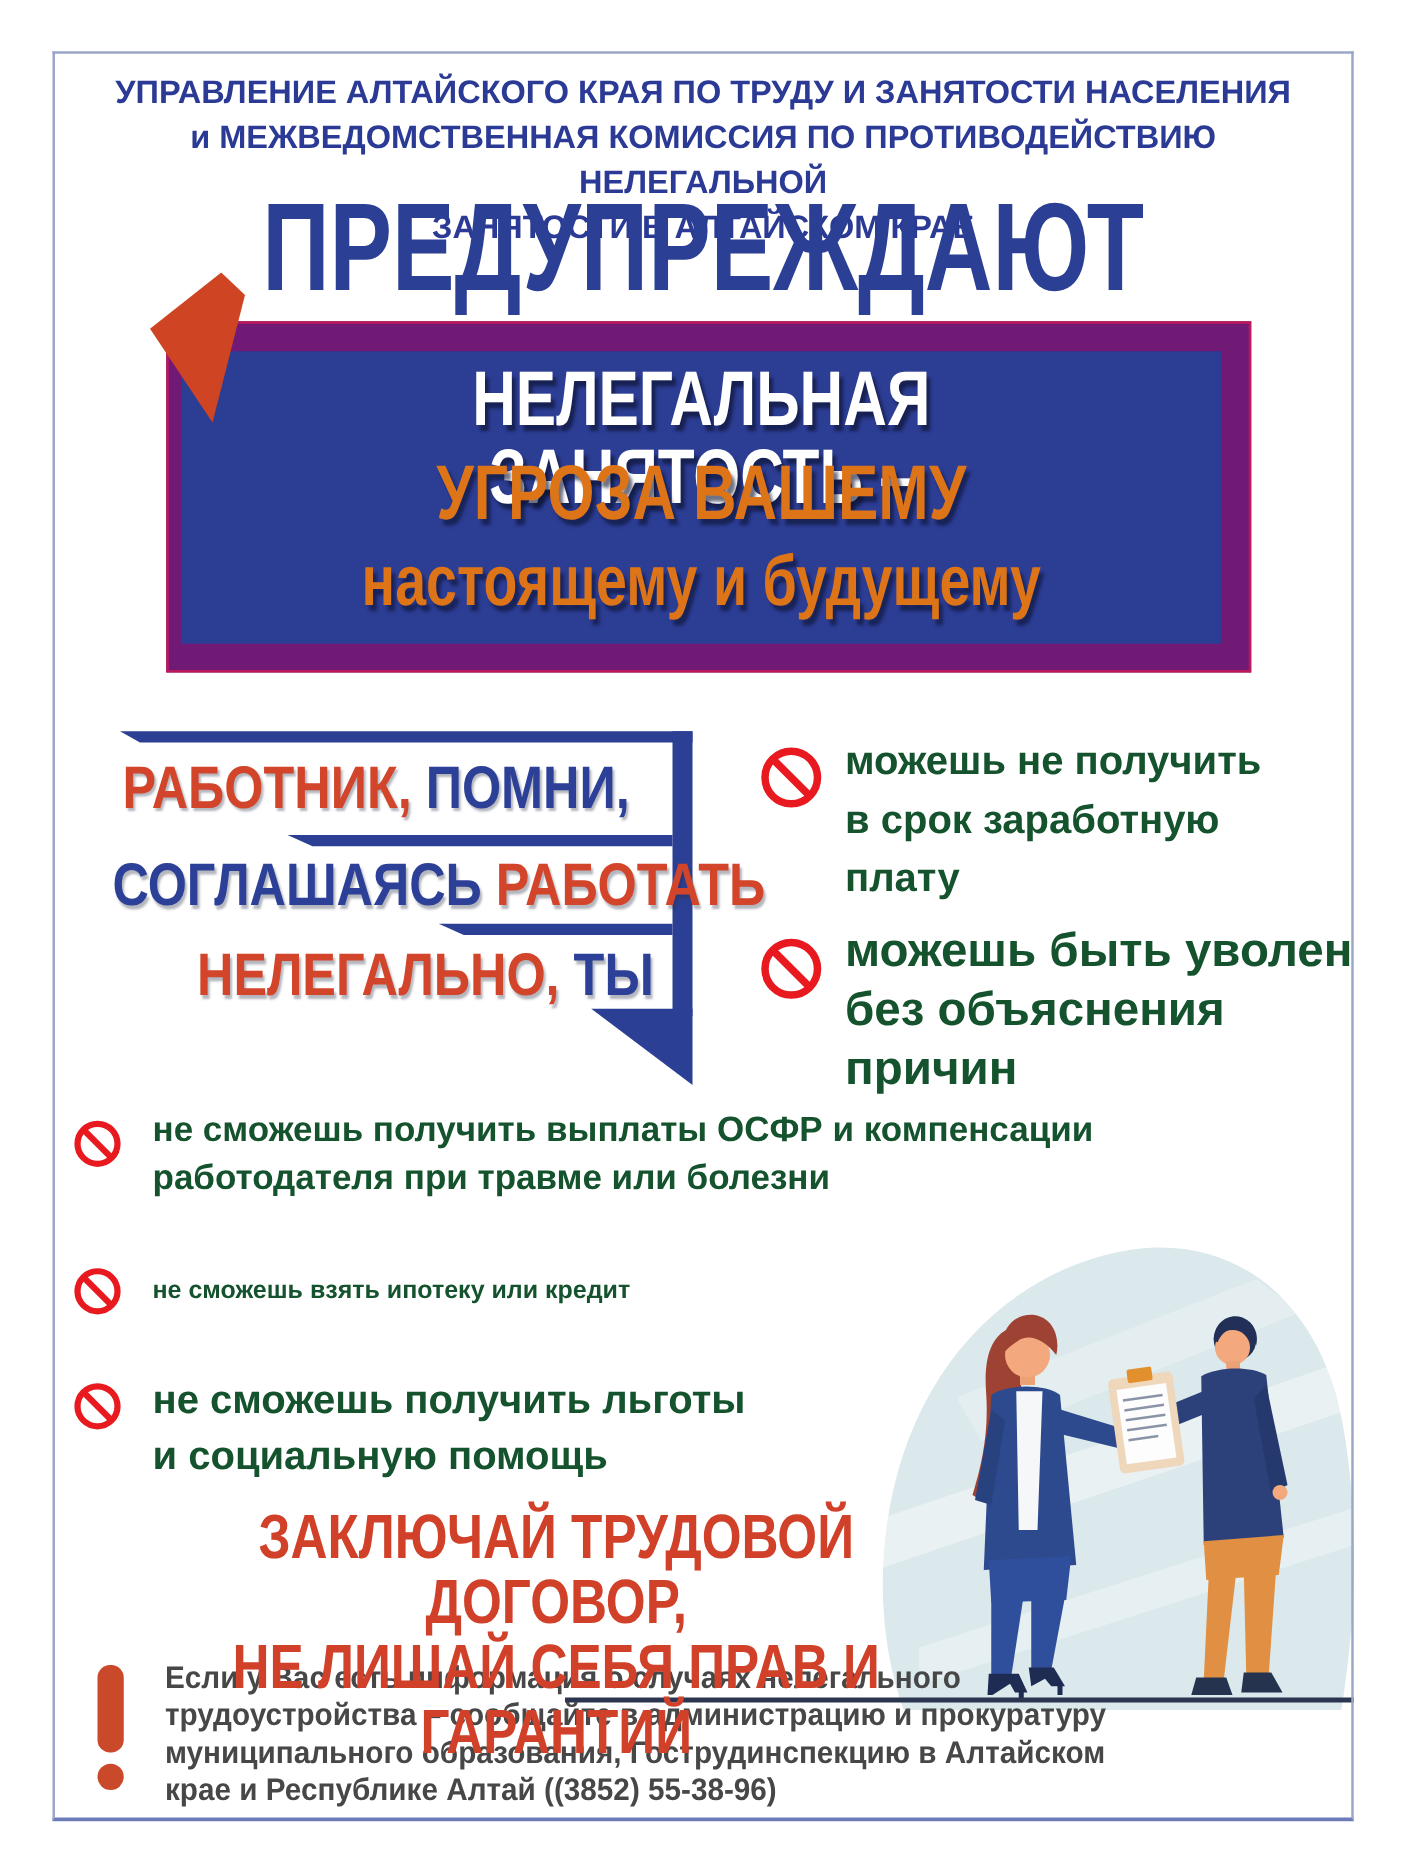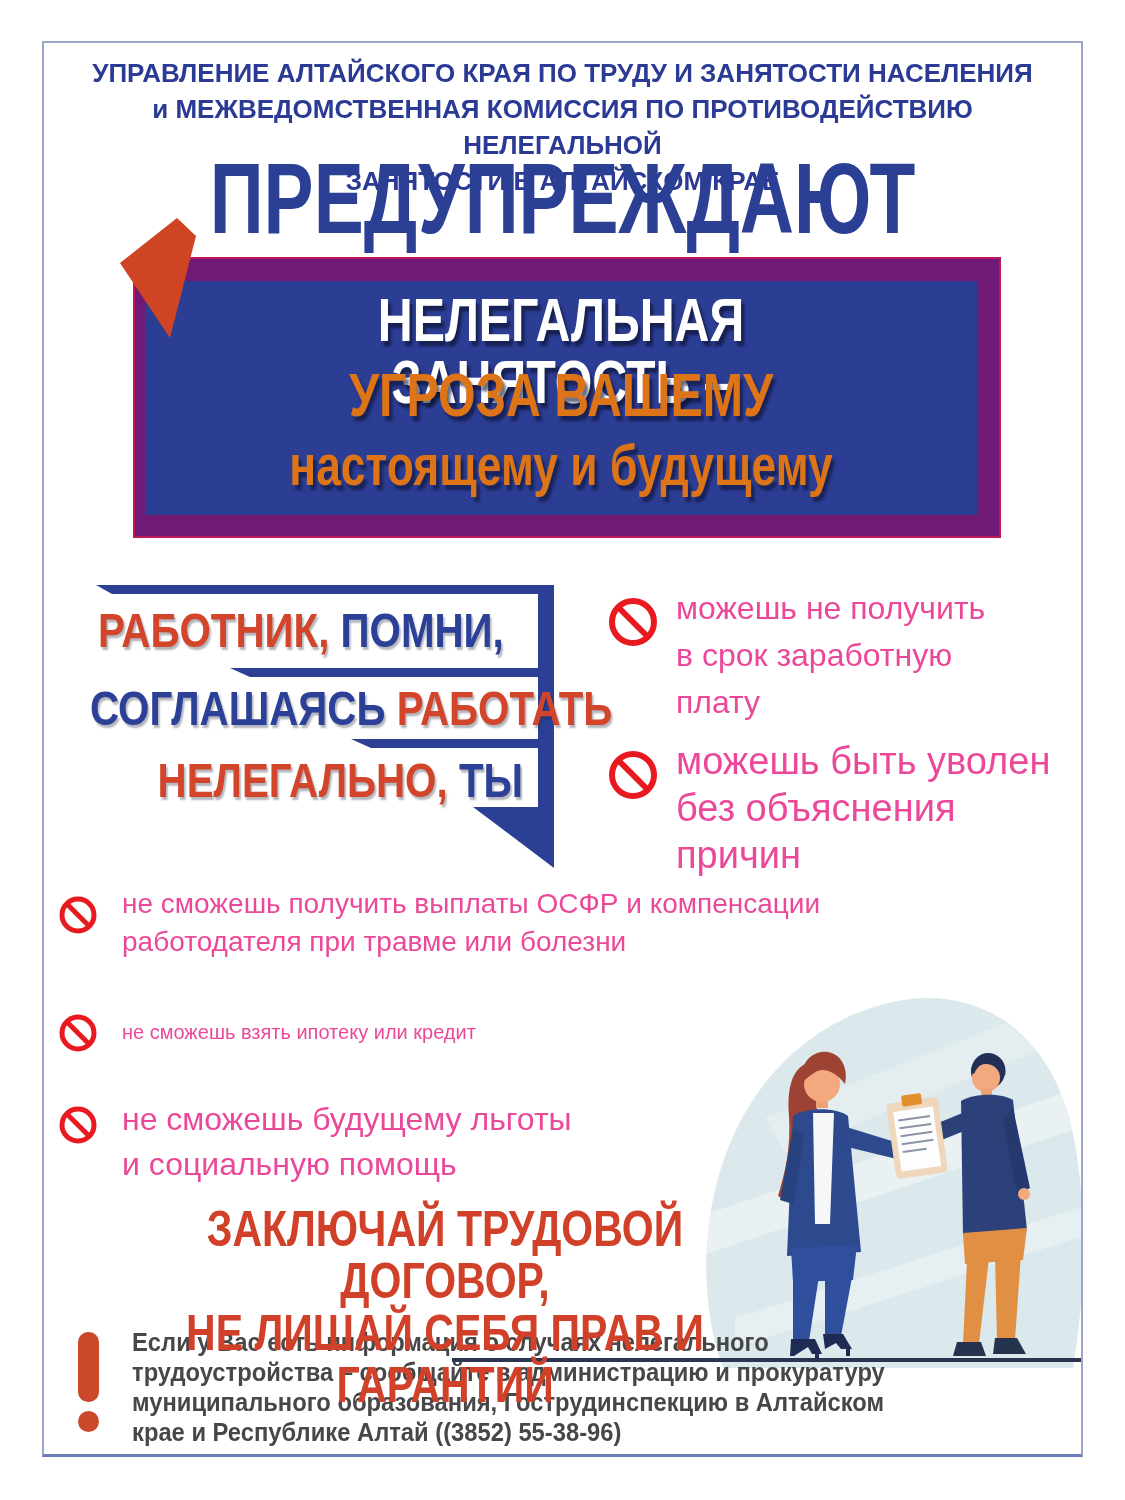--- a/index.html
+++ b/index.html
@@ -47,21 +47,21 @@
     white-space:nowrap;transform:scaleX(0.84);
     text-shadow:2px 3px 2px rgba(40,45,70,0.35);
   }
   .wb1{left:10px;top:24px;transform-origin:0 0;}
   .wb2{left:2px;top:102px;transform-origin:0 0;}
   .wb3{right:57px;top:174px;transform-origin:100% 0;text-align:right;}
   .seg-red{color:#d3452b;}
   .seg-blue{color:#2b4096;}
   .no-icon{position:absolute;z-index:5;}
   .risk-text{
-    position:absolute;font-weight:normal;color:#ec4899;white-space:pre-line;z-index:6;
+    position:absolute;font-weight:bold;color:#14532d;white-space:pre-line;z-index:6;
   }
   .risk-r1{left:676px;top:585px;font-size:32px;line-height:47px;width:420px;}
   .risk-r2{left:676px;top:738px;font-size:38px;line-height:47px;width:420px;}
   .risk-f1{left:122px;top:885px;font-size:28px;line-height:38px;width:960px;}
   .risk-f2{left:122px;top:1008px;font-size:20px;line-height:48px;width:960px;}
   .risk-f3{left:122px;top:1097px;font-size:32px;line-height:45px;width:700px;}
   .cta{
     position:absolute;left:85px;top:1203px;width:720px;text-align:center;
     font-weight:bold;font-size:50px;line-height:52px;color:#d14028;
     white-space:pre-line;transform:scaleX(0.82);transform-origin:50% 0;z-index:10;
@@ -150,21 +150,21 @@
   <svg class="no-icon" style="left:58px;top:1013px;" width="40" height="40" viewBox="0 0 40 40">
     <circle cx="20" cy="20" r="16" fill="none" stroke="#e8191f" stroke-width="5"></circle>
     <line x1="9" y1="9" x2="31" y2="31" stroke="#e8191f" stroke-width="5"></line>
   </svg>
   <div class="risk-text risk-f2">не сможешь взять ипотеку или кредит</div>
 
   <svg class="no-icon" style="left:58px;top:1105px;" width="40" height="40" viewBox="0 0 40 40">
     <circle cx="20" cy="20" r="16" fill="none" stroke="#e8191f" stroke-width="5"></circle>
     <line x1="9" y1="9" x2="31" y2="31" stroke="#e8191f" stroke-width="5"></line>
   </svg>
-  <div class="risk-text risk-f3">не сможешь будущему льготы
+  <div class="risk-text risk-f3">не сможешь получить льготы
 и социальную помощь</div>
 
   <svg class="illustration" width="398" height="385" viewBox="0 0 398 385">
     <path d="M 28 380 C 2 310, 4 205, 50 125 C 90 55, 158 14, 228 10 C 298 8, 352 52, 374 128 C 390 190, 394 285, 378 380 Z" fill="#dbe8ec"></path>
     <path d="M 0 230 L 398 95 L 398 135 L 0 270 Z" fill="#ffffff" opacity="0.38"></path>
     <path d="M 40 330 L 398 215 L 398 245 L 40 360 Z" fill="#ffffff" opacity="0.3"></path>
     <path d="M 70 130 L 310 35 L 345 62 L 90 165 Z" fill="#ffffff" opacity="0.25"></path>
 
     <path d="M 112 75 C 96 82, 92 102, 94 128 C 96 160, 90 185, 83 208 C 95 217, 112 212, 120 200 L 122 118 Z" fill="#9e4334"></path>
     <rect x="121" y="108" width="12" height="12" fill="#eda276"></rect>

